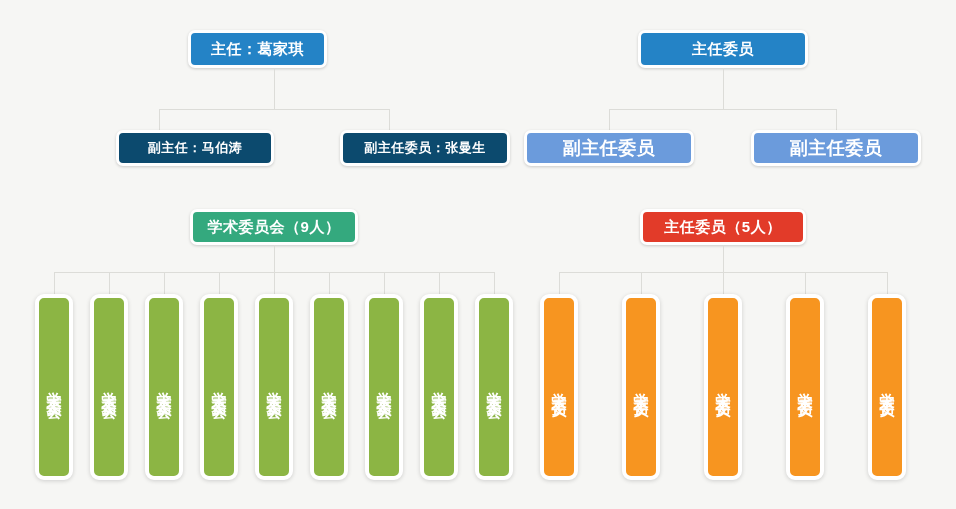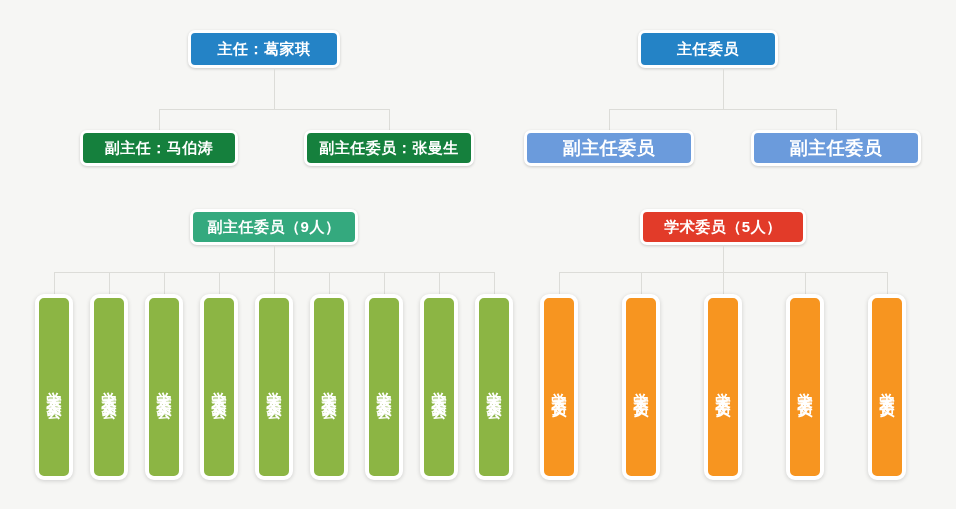--- a/index.html
+++ b/index.html
@@ -45,23 +45,24 @@
     text-align: center;
     box-shadow: 0 1px 3px rgba(0,0,0,0.18);
   }
 
   .node.root {
     background: #2483c6;
     font-size: 15px;
     height: 38px;
   }
   .node.deputy-left {
-    background: #15803d;
-    font-size: 15px;
-    height: 36px;
+    background: #0c4a6e;
+    font-size: 13px;
+    height: 36px;
+    margin-left: 36px;
   }
   .node.deputy-right {
     background: #6b9bdc;
     font-size: 18px;
     height: 36px;
   }
   .node.group-green {
     background: #34a97e;
     font-size: 15px;
     height: 36px;
@@ -97,31 +98,31 @@
     white-space: nowrap;
   }
   .leaf.green { background: #8cb544; }
   .leaf.orange { background: #f79520; }
 </style>
 </head>
 <body>
 
 <div id="chart-root">
 
-  <div class="node root" style="left:188px; top:30px; width:152px;">主任：葛家琪</div>
+  <div class="node root" style="left:188px; top:30px; width:139px;">主任：葛家琪</div>
 
   <div class="line v" style="left:274px; top:68px; height:41px;"></div>
   <div class="line h" style="left:159px; top:109px; width:231px;"></div>
   <div class="line v" style="left:159px; top:109px; height:22px;"></div>
   <div class="line v" style="left:389px; top:109px; height:22px;"></div>
 
   <div class="node deputy-left" style="left:80px; top:130px; width:158px;">副主任：马伯涛</div>
   <div class="node deputy-left" style="left:304px; top:130px; width:170px;">副主任委员：张曼生</div>
 
-  <div class="node group-green" style="left:190px; top:209px; width:168px;">副主任委员（9人）</div>
+  <div class="node group-green" style="left:190px; top:209px; width:168px;">学术委员会（9人）</div>
 
   <div class="line v" style="left:274px; top:245px; height:27px;"></div>
   <div class="line h" style="left:54px; top:272px; width:441px;"></div>
 
   <div class="line v" style="left:54px;  top:272px; height:22px;"></div>
   <div class="line v" style="left:109px; top:272px; height:22px;"></div>
   <div class="line v" style="left:164px; top:272px; height:22px;"></div>
   <div class="line v" style="left:219px; top:272px; height:22px;"></div>
   <div class="line v" style="left:274px; top:272px; height:22px;"></div>
   <div class="line v" style="left:329px; top:272px; height:22px;"></div>
@@ -150,31 +151,31 @@
   <div class="leaf green" style="left:365px;">
     <span class="vtext">学术委员会</span>
   </div>
   <div class="leaf green" style="left:420px;">
     <span class="vtext">学术委员会</span>
   </div>
   <div class="leaf green" style="left:475px;">
     <span class="vtext">学术委员会</span>
   </div>
 
-  <div class="node root" style="left:638px; top:30px; width:140px;">主任委员</div>
+  <div class="node root" style="left:638px; top:30px; width:170px;">主任委员</div>
 
   <div class="line v" style="left:723px; top:68px; height:41px;"></div>
   <div class="line h" style="left:609px; top:109px; width:228px;"></div>
   <div class="line v" style="left:609px; top:109px; height:22px;"></div>
   <div class="line v" style="left:836px; top:109px; height:22px;"></div>
 
   <div class="node deputy-right" style="left:524px; top:130px; width:170px;">副主任委员</div>
   <div class="node deputy-right" style="left:751px; top:130px; width:170px;">副主任委员</div>
 
-  <div class="node group-red" style="left:640px; top:209px; width:166px;">学术委员（5人）</div>
+  <div class="node group-red" style="left:640px; top:209px; width:166px;">主任委员（5人）</div>
 
   <div class="line v" style="left:723px; top:245px; height:27px;"></div>
   <div class="line h" style="left:559px; top:272px; width:328px;"></div>
 
   <div class="line v" style="left:559px; top:272px; height:22px;"></div>
   <div class="line v" style="left:641px; top:272px; height:22px;"></div>
   <div class="line v" style="left:723px; top:272px; height:22px;"></div>
   <div class="line v" style="left:805px; top:272px; height:22px;"></div>
   <div class="line v" style="left:887px; top:272px; height:22px;"></div>
 

